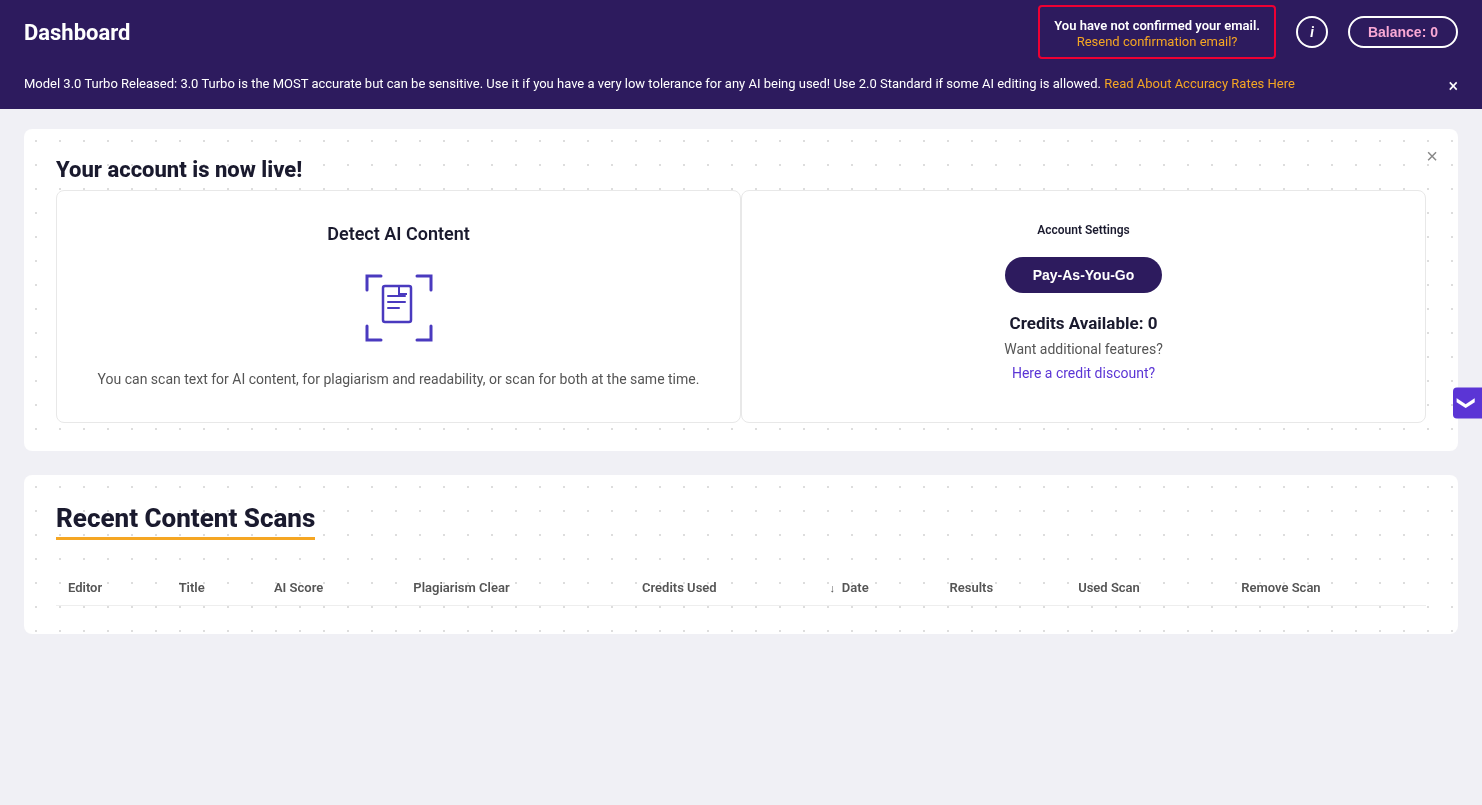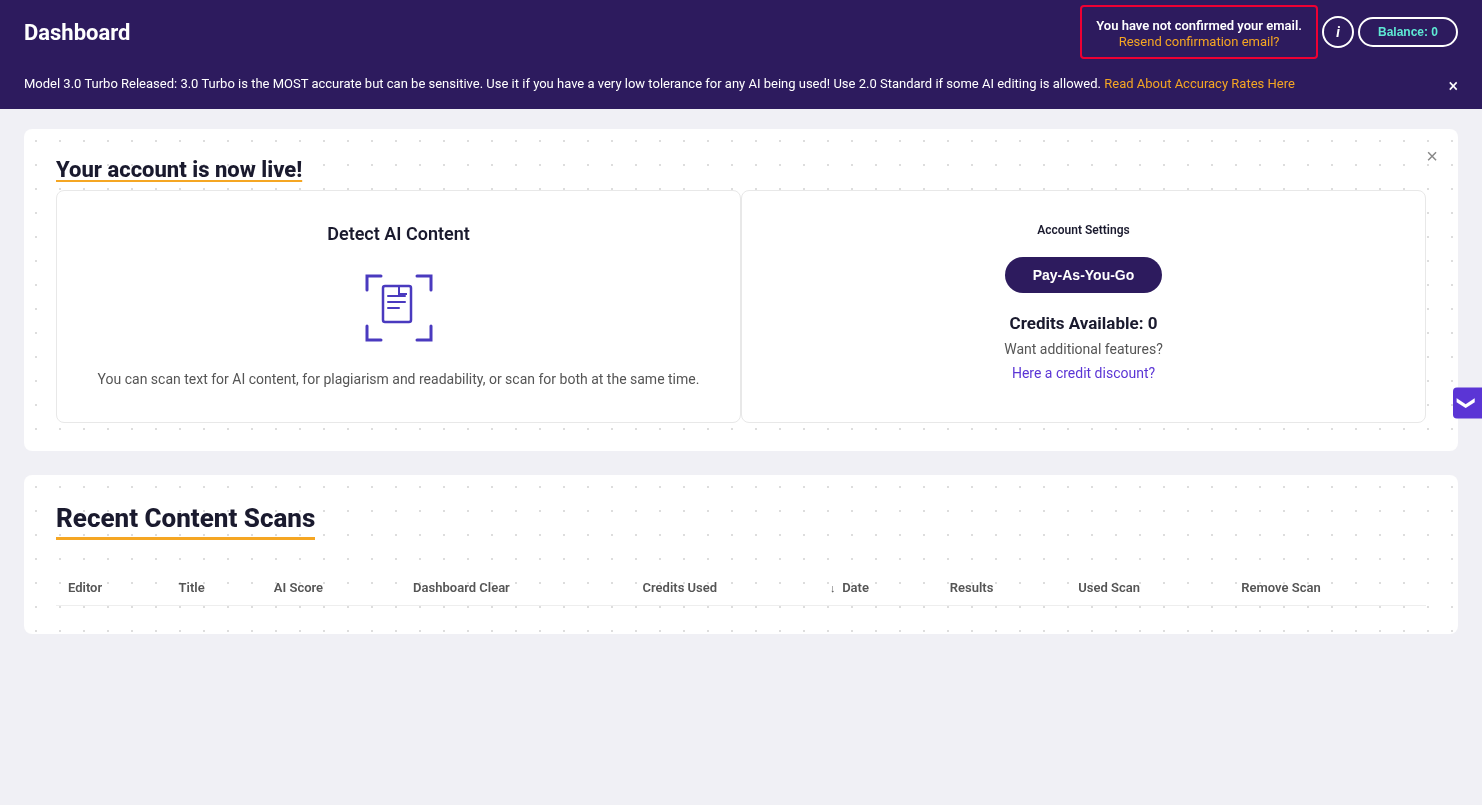--- a/index.html
+++ b/index.html
@@ -16,21 +16,21 @@
       justify-content: space-between;
     }
     .header-title {
       font-size: 22px;
       font-weight: 700;
       color: white;
     }
     .header-right {
       display: flex;
       align-items: center;
-      gap: 4px;
+      gap: 20px;
     }
     .email-confirm-box {
       border: 2px solid #e03;
       border-radius: 4px;
       padding: 8px 14px;
       text-align: center;
     }
     .email-confirm-text {
       color: white;
       font-size: 13px;
@@ -53,22 +53,22 @@
       color: white;
       font-style: italic;
       font-weight: bold;
       font-size: 14px;
       cursor: pointer;
     }
     .balance-btn {
       border: 2px solid white;
       border-radius: 20px;
       padding: 6px 18px;
-      color: #5eead4;
-      font-size: 12px;
+      color: #f9a8d4;
+      font-size: 14px;
       font-weight: 600;
       cursor: pointer;
       background: transparent;
     }
 
     
     .banner {
       background: #2d1b5e;
       color: white;
       padding: 10px 24px;
@@ -120,21 +120,20 @@
       background: none;
       border: none;
     }
     .welcome-title {
       font-size: 22px;
       font-weight: 800;
       color: #1a1a2e;
       margin-bottom: 8px;
     }
     .welcome-title span {
-      text-decoration: underline;
       text-decoration-color: #f5a623;
       text-underline-offset: 3px;
     }
     .welcome-subtitle {
       font-size: 15px;
       color: #444;
       margin-bottom: 24px;
     }
 
     
@@ -333,21 +332,21 @@
 
   <div class="recent-scans-section">
     <h2 class="recent-scans-title">Recent Content Scans</h2>
 
     <table class="scans-table">
       <thead>
         <tr>
         <th>Editor</th>
             <th>Title</th>
             <th>AI Score</th>
-            <th>Dashboard Clear</th>
+            <th>Plagiarism Clear</th>
             <th>Credits Used</th>
             <th class="sortable"><span class="sort-icon">↓ </span>Date</th>
             <th>Results</th>
             <th>Used Scan</th>
             <th>Remove Scan</th>
           </tr>
       </thead>
       <tbody>
       </tbody>
     </table>

